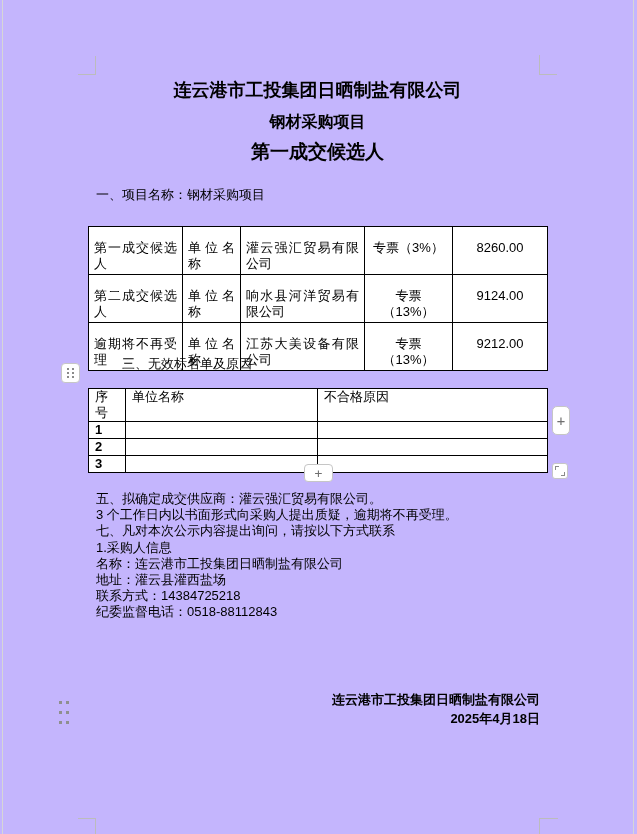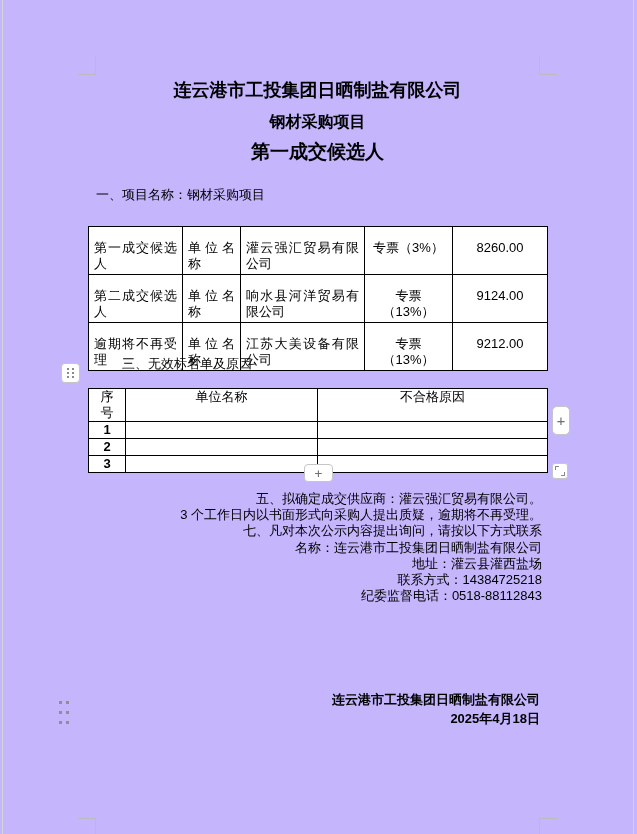--- a/index.html
+++ b/index.html
@@ -34,21 +34,21 @@
   td, th { border:1px solid #000; font-size:13px; line-height:16px; font-weight:normal; vertical-align:top; text-align:left; overflow:hidden; }
 
   .t1 { left:88px; top:226px; width:459px; }
   .t1 td { padding:13px 5px 2px 5px; text-align:justify;margin-top:28px; }
   .t1 tr { height:37px; }
   .t1 td.amount, .t1 td.invoice { text-align:center; }
 
   .sec3 { position:absolute; left:96px; top:356px;margin-left:26px; }
 
   .t2 { left:88px; top:388px; width:459px; }
-  .t2 th, .t2 td { padding:0 6px;text-align:center; }
+  .t2 th, .t2 td { padding:0 6px; }
   .t2 tr.hdr { height:18px; }
   .t2 tr.r { height:17px; }
   .t2 td.no { font-weight:bold; }
 
   
   .ctl {
     position:absolute; background:#fff; border:1px solid #c6c6c6;
     display:flex; align-items:center; justify-content:center;
     color:#757575; cursor:pointer;
   }
@@ -59,21 +59,21 @@
 
   .add-col { left:552px; top:406px; width:18px; height:29px; border-radius:5px; font-size:14px; }
   .add-row { left:304px; top:464px; width:29px; height:18px; border-radius:4px; font-size:13px; }
   .plus { font-family:"DejaVu Sans Mono", monospace; color:#6f6f6f; line-height:1; transform:translateY(-0.5px); }
 
   .resize-btn { left:552px; top:463px; width:16px; height:16px; border-radius:3px; }
   .resize-glyph { position:relative; width:10px; height:10px; }
   .resize-glyph .c1 { position:absolute; left:0; top:0; width:4px; height:4px; border-left:1.5px solid #8a8a8a; border-top:1.5px solid #8a8a8a; }
   .resize-glyph .c2 { position:absolute; right:0; bottom:0; width:4px; height:4px; border-right:1.5px solid #8a8a8a; border-bottom:1.5px solid #8a8a8a; }
 
-  .body-block { position:absolute; left:96px; top:491px; width:446px;text-align:right; }
+  .body-block { position:absolute; left:96px; top:491px; width:446px; }
 
   .para-handle { position:absolute; left:59px; top:700px; width:10px; height:24px; cursor:grab; }
   .para-handle i { position:absolute; width:2.5px; height:2.5px; background:#8f8f8f; }
   .ph1{left:0;top:1px}.ph2{left:7px;top:1px}.ph3{left:0;top:11px}.ph4{left:7px;top:11px}.ph5{left:0;top:21px}.ph6{left:7px;top:21px}
 
   .signature { position:absolute; left:96px; top:690px; width:444px; text-align:right; font-weight:bold; font-size:13px; line-height:19px; }
 </style>
 </head>
 <body>
 
@@ -180,20 +180,21 @@
     <span class="resize-glyph">
         <span class="c1"></span>
         <span class="c2"></span>
       </span>
   </div>
 
   <div class="body-block">
     <div class="doc-line">五、拟确定成交供应商：灌云强汇贸易有限公司。</div>
     <div class="doc-line">3 个工作日内以书面形式向采购人提出质疑，逾期将不再受理。</div>
     <div class="doc-line">七、凡对本次公示内容提出询问，请按以下方式联系</div>
+    <div class="doc-line">1.采购人信息</div>
     <div class="doc-line">名称：连云港市工投集团日晒制盐有限公司</div>
     <div class="doc-line">地址：灌云县灌西盐场</div>
     <div class="doc-line">联系方式：14384725218</div>
     <div class="doc-line">纪委监督电话：0518-88112843</div>
   </div>
 
   <div class="para-handle">
     <i class="ph1"></i>
       <i class="ph2"></i>
       <i class="ph3"></i>

